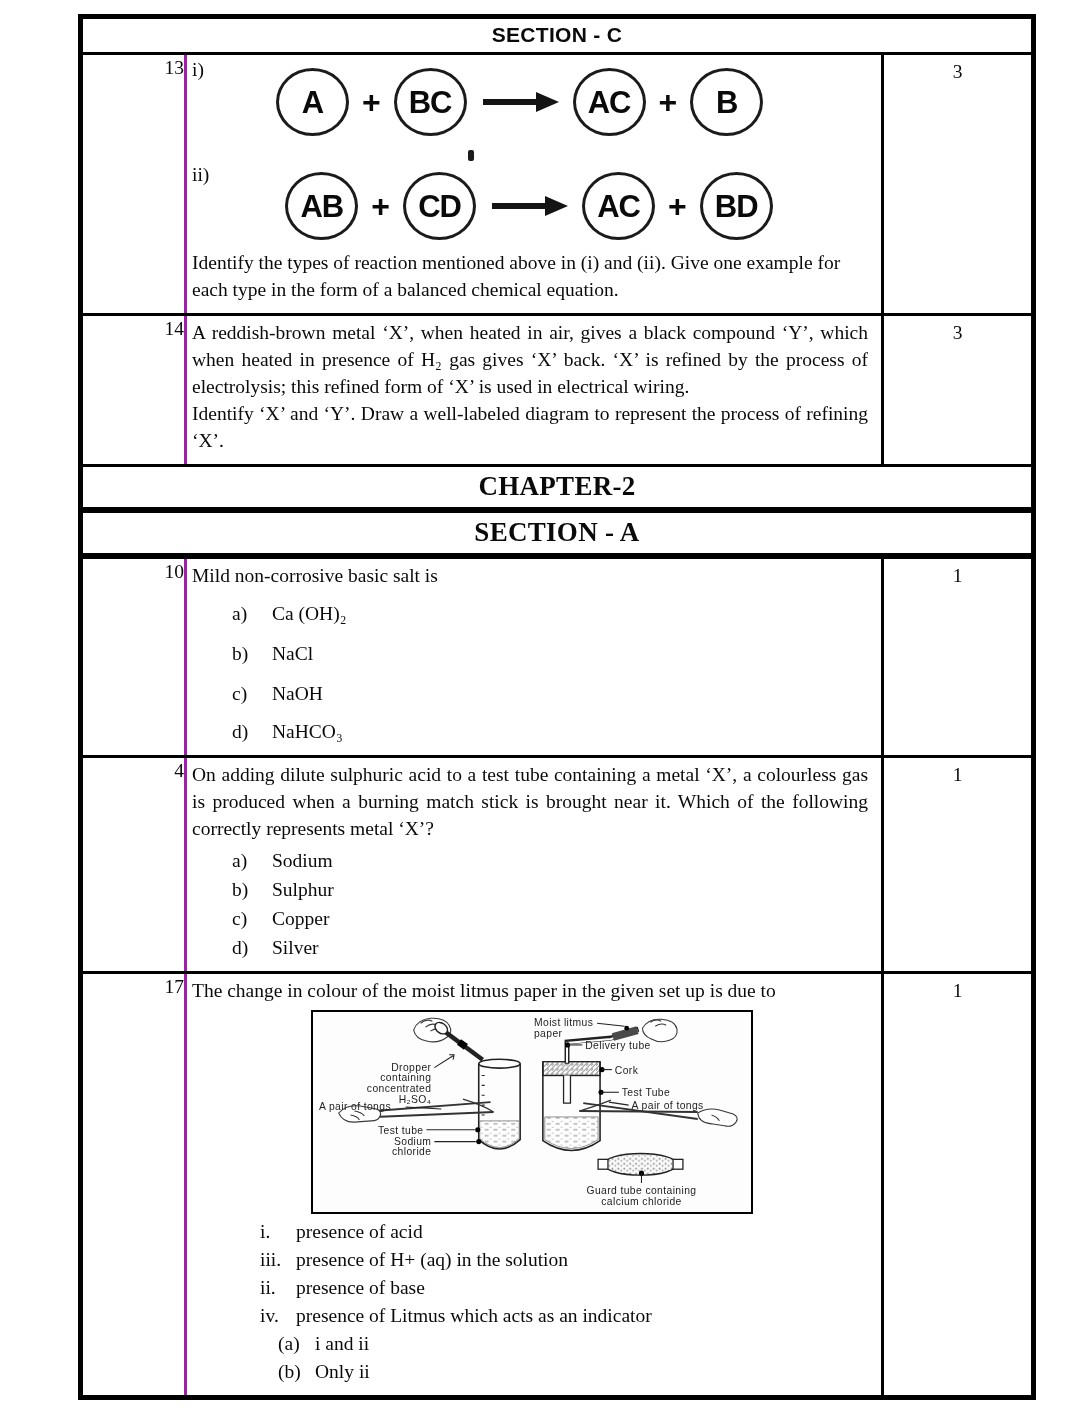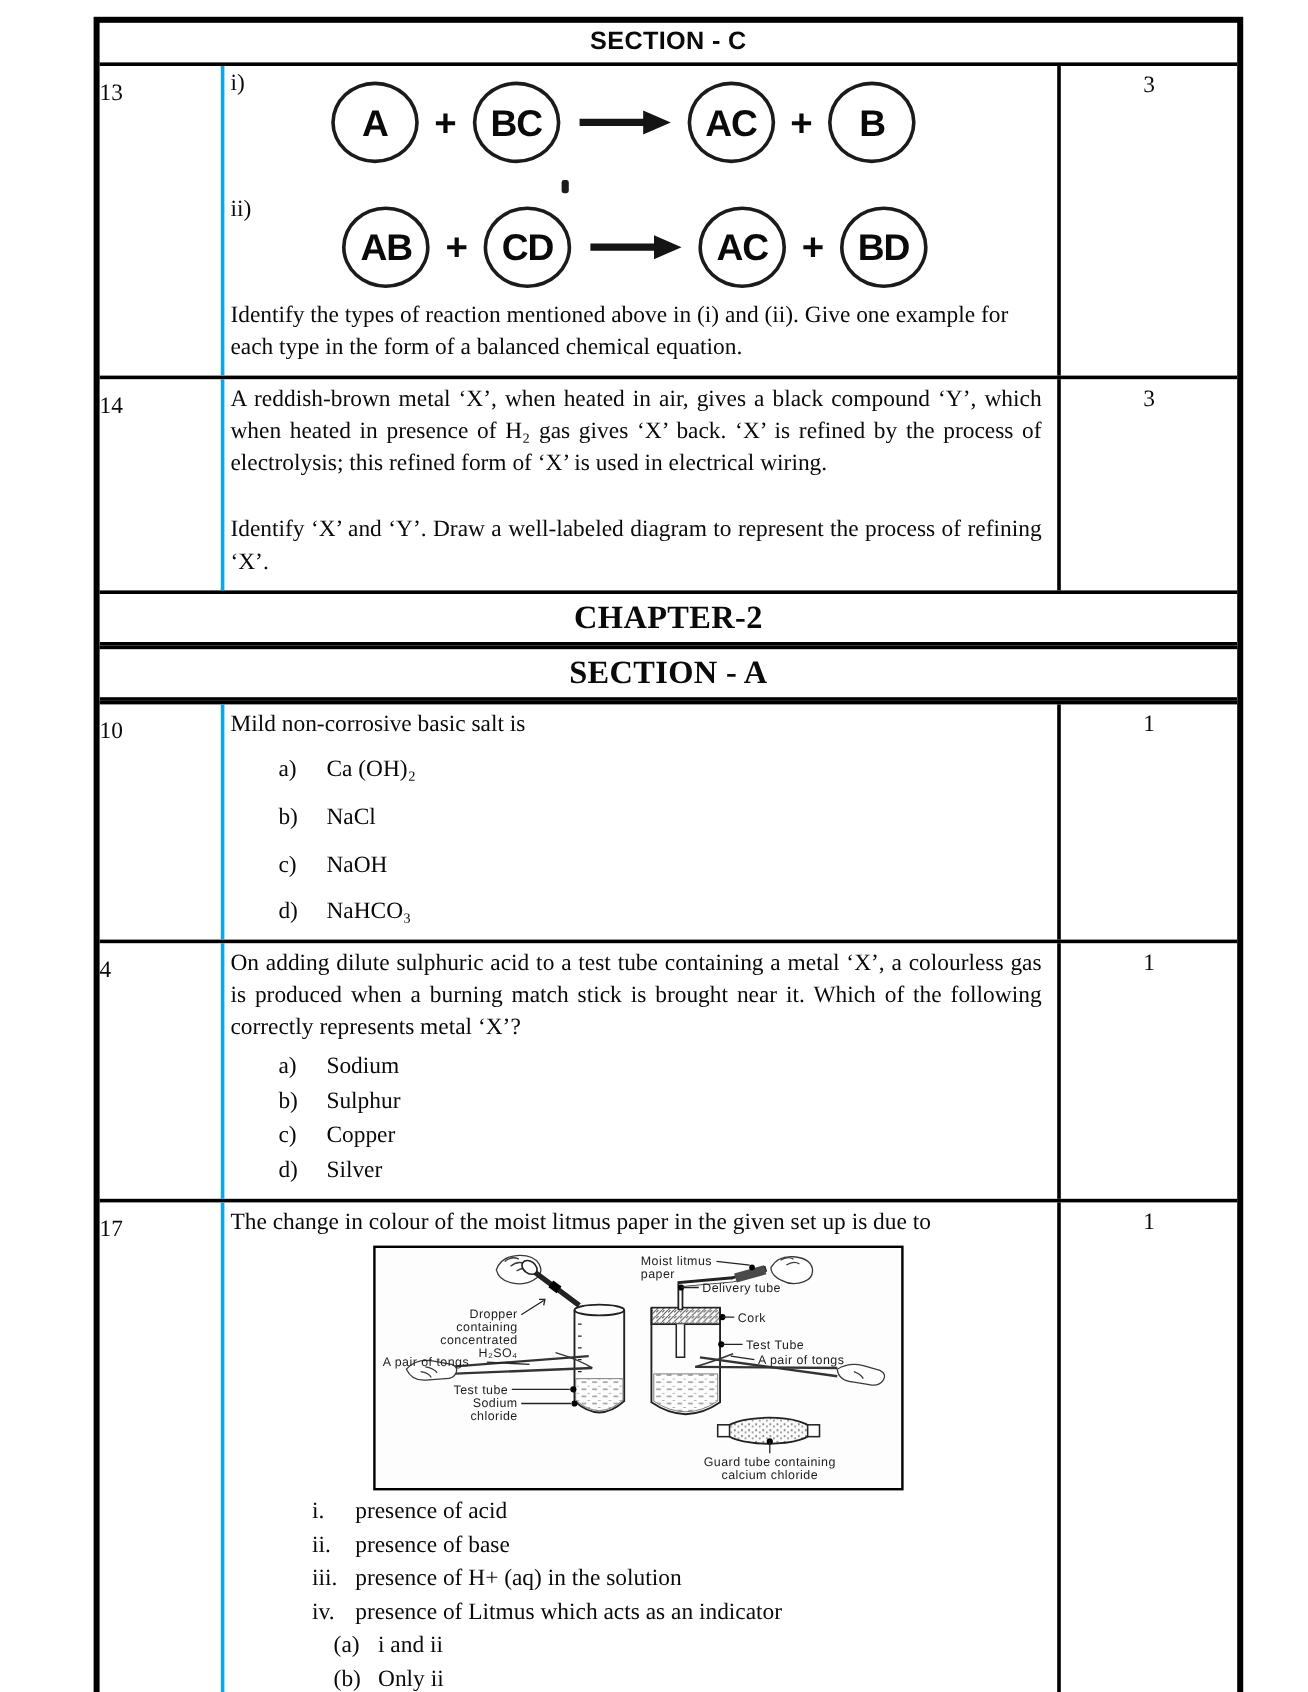--- a/index.html
+++ b/index.html
@@ -19,21 +19,21 @@
   }
   .hline { height: 3px; background: #fff; border-top: 3px solid #000; }
   .trow { display: grid; grid-template-columns: 104px 1fr 150px; border-top: 3px solid #000; }
   .hdr-row { border-top: 3px solid #000; text-align: center; padding: 4px 0 5px 0; }
   .hdr-row.first { border-top: none; }
   .hdr-sans {
     font-family: "Liberation Sans", "DejaVu Sans", sans-serif;
     font-weight: bold; font-size: 21px; letter-spacing: .3px;
   }
   .hdr-serif { font-weight: bold; font-size: 27px; letter-spacing: .3px; }
-  .num-cell { border-right: 3px solid #0ea5e9; text-align: left; padding-top: 12px; font-size: 19.5px; }
+  .num-cell { border-right: 3px solid #a21caf; text-align: right; padding-top: 2px; font-size: 19.5px; }
   .marks-cell { border-left: 3px solid #000; text-align: center; padding-top: 6px; font-size: 19.5px; }
   .content { padding: 3px 10px 10px 5px; font-size: 19.5px; line-height: 27px; }
 
   
   .rxn-block { display: flex; align-items: flex-start; }
   .part-label { font-size: 19.5px; line-height: 24px; flex: 0 0 auto; }
   .rxn-line { display: flex; align-items: center; gap: 13px; margin-left: 72px; height: 88px; }
   .rxn-line.second { margin-left: 76px; height: 86px; justify-content: flex-end; }
   .circle {
     width: 73px; height: 68px;
@@ -42,21 +42,21 @@
     font-family: "Liberation Sans", "DejaVu Sans", sans-serif;
     font-weight: bold; font-size: 31px; letter-spacing: -1px;
   }
   .plus { font-family: "Liberation Sans", "DejaVu Sans", sans-serif; font-weight: bold; font-size: 32px; }
   .arrow-svg { display: block; }
   .ink-dot { width: 6px; height: 11px; background: #1c1c1c; border-radius: 2px; margin: 4px 0 2px 276px; }
   .q13-text { margin-top: 0; padding-right: 4px; }
 
   
   .just { text-align: justify; padding-right: 3px; }
-  .para-gap { margin-top: 28px; }
+  .para-gap { }
 
   
   .opt-row { display: flex; }
   .q15-opt { margin: 11px 0 0 40px; }
   .q15-opt.tall { margin-top: 13px; }
   .q16-opt { margin: 2px 0 0 40px; }
   .opt-label { flex: 0 0 40px; }
   .stmt-row { display: flex; margin: 1px 0 0 68px; }
   .stmt-label { flex: 0 0 36px; }
   .abcd-row { display: flex; margin: 1px 0 0 86px; }
@@ -311,26 +311,26 @@
             <text class="dlabel" x="331" y="182" text-anchor="middle">Guard tube containing</text>
             <text class="dlabel" x="331" y="193" text-anchor="middle">calcium chloride</text>
           </svg>
         </div>
 
         <div class="stmt-row">
           <span class="stmt-label">i.</span>
           <span>presence of acid</span>
         </div>
         <div class="stmt-row">
+          <span class="stmt-label">iii.</span>
+          <span>presence of H+ (aq) in the solution</span>
+        </div>
+        <div class="stmt-row">
           <span class="stmt-label">ii.</span>
           <span>presence of base</span>
-        </div>
-        <div class="stmt-row">
-          <span class="stmt-label">iii.</span>
-          <span>presence of H+ (aq) in the solution</span>
         </div>
         <div class="stmt-row">
           <span class="stmt-label">iv.</span>
           <span>presence of Litmus which acts as an indicator</span>
         </div>
 
         <div class="abcd-row">
           <span class="abcd-label">(a)</span>
           <span>i and ii</span>
         </div>

